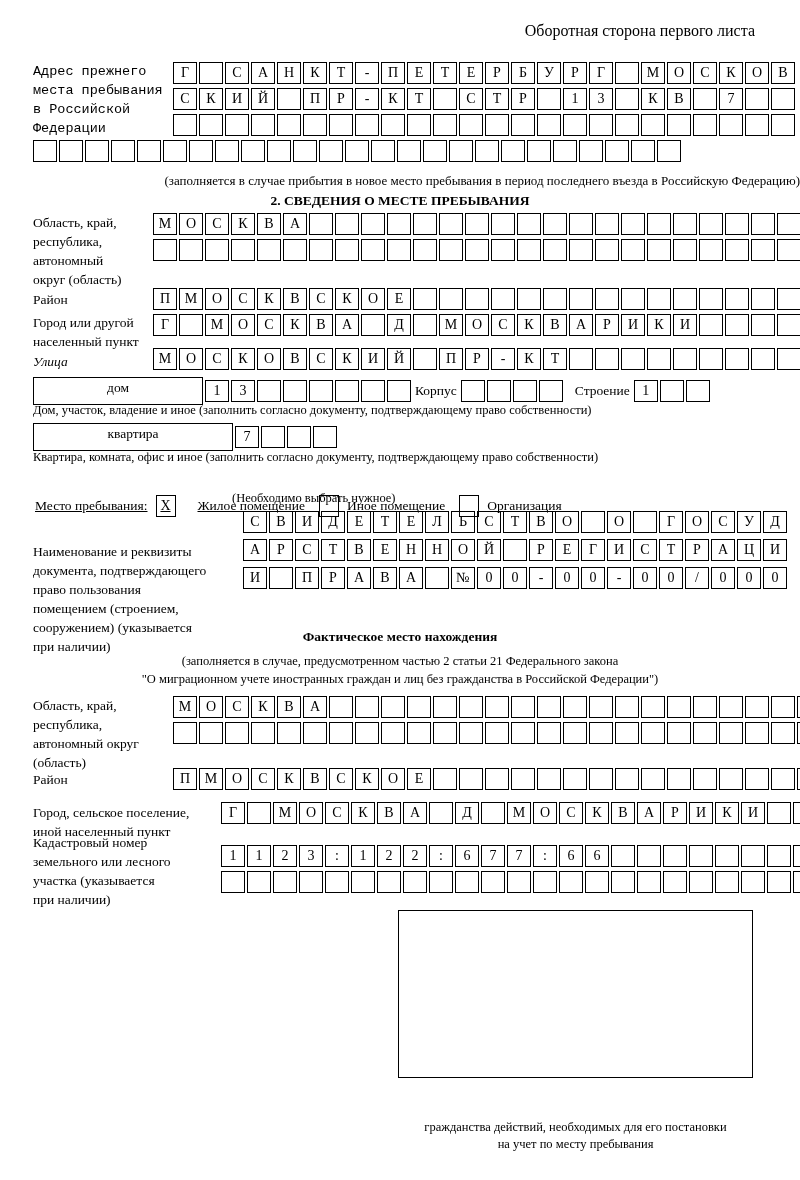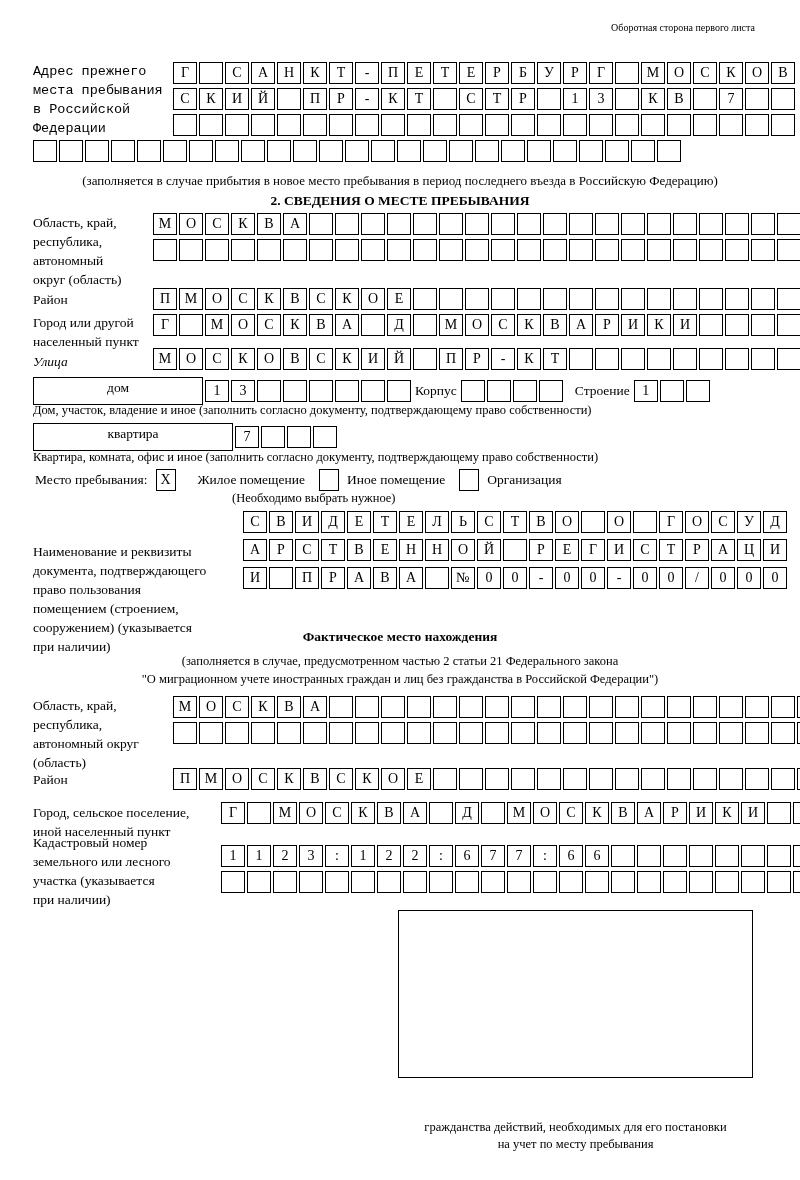--- a/index.html
+++ b/index.html
@@ -17,21 +17,21 @@
   }
   .page {
     position: relative;
     width: 800px;
     height: 1180px;
   }
   .hdr-right {
     position: absolute;
     top: 22px;
     right: 45px;
-    font-size: 10px;
+    font-size: 16px;
   }
   .lbl {
     position: absolute;
     font-size: 13.5px;
     line-height: 19px;
     white-space: pre-line;
   }
   .lbl.small { font-size: 12.5px; }
   .center {
     position: absolute;
@@ -196,21 +196,21 @@
       <div class="cell"></div>
       <div class="cell"></div>
       <div class="cell"></div>
       <div class="cell"></div>
       <div class="cell"></div>
       <div class="cell"></div>
       <div class="cell"></div>
       <div class="cell"></div>
     </div>
 
-  <div class="center" style="top:172px;">(заполняется в случае прибытия в новое место пребывания в период последнего въезда в Российскую Федерацию)</div>
+  <div class="center" style="top:172px;text-align:right;">(заполняется в случае прибытия в новое место пребывания в период последнего въезда в Российскую Федерацию)</div>
 
   <div class="center bold" style="top:192px; font-size:13.5px;">2. СВЕДЕНИЯ О МЕСТЕ ПРЕБЫВАНИЯ</div>
 
   <div class="lbl" style="left:33px; top:213px;">Область, край,
 республика,
 автономный
 округ (область)</div>
   <div class="cellrow" id="s2-region-1" style="left:153px; top:213px;">
       <div class="cell">М</div>
       <div class="cell">О</div>
@@ -386,21 +386,21 @@
     <div class="boxlabel" style="width:200px;">квартира</div>
     <div class="cellrow" id="s2-kv" style="position:relative; left:0; top:0;">
         <div class="cell">7</div>
         <div class="cell"></div>
         <div class="cell"></div>
         <div class="cell"></div>
       </div>
   </div>
   <div class="lbl small" style="left:33px; top:448px;">Квартира, комната, офис и иное (заполнить согласно документу, подтверждающему право собственности)</div>
 
-  <div style="position:absolute; left:33px; top:469px; display:flex; align-items:flex-end;">
+  <div style="position:absolute; left:33px; top:495px; display:flex; align-items:flex-end;text-decoration:underline;">
     <div class="inlinetext">Место пребывания:</div>
     <div class="cell" style="width:20px; margin-left:4px;">X</div>
     <div class="inlinetext" style="margin-left:20px;">Жилое помещение</div>
     <div class="cell" style="width:20px; margin-left:10px;"></div>
     <div class="inlinetext" style="margin-left:6px;">Иное помещение</div>
     <div class="cell" style="width:20px; margin-left:10px;"></div>
     <div class="inlinetext" style="margin-left:6px;">Организация</div>
   </div>
   <div class="lbl small" style="left:232px; top:489px;">(Необходимо выбрать нужное)</div>
 

